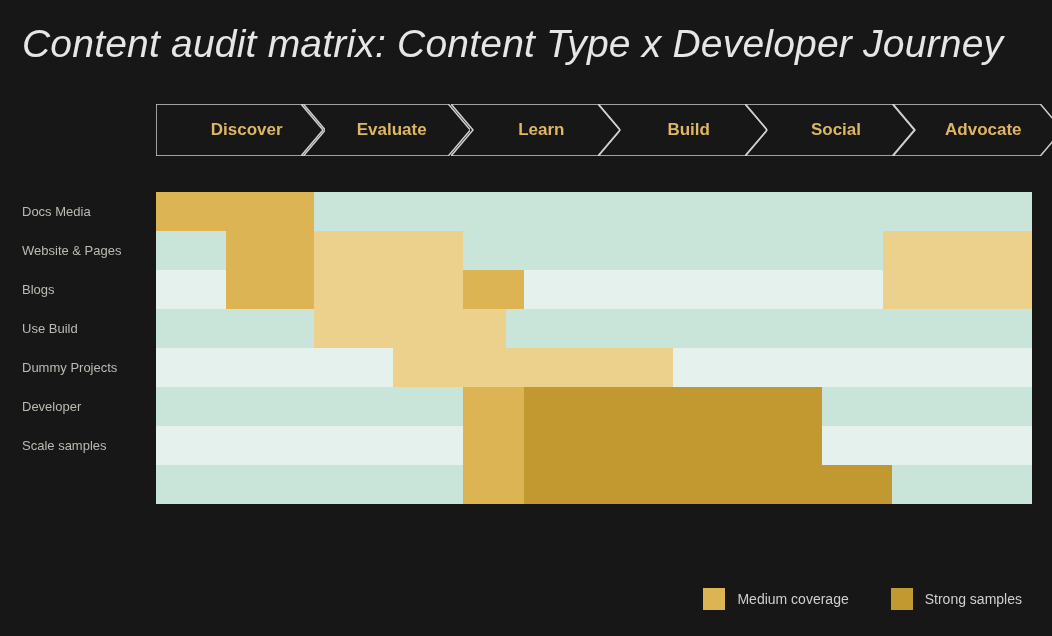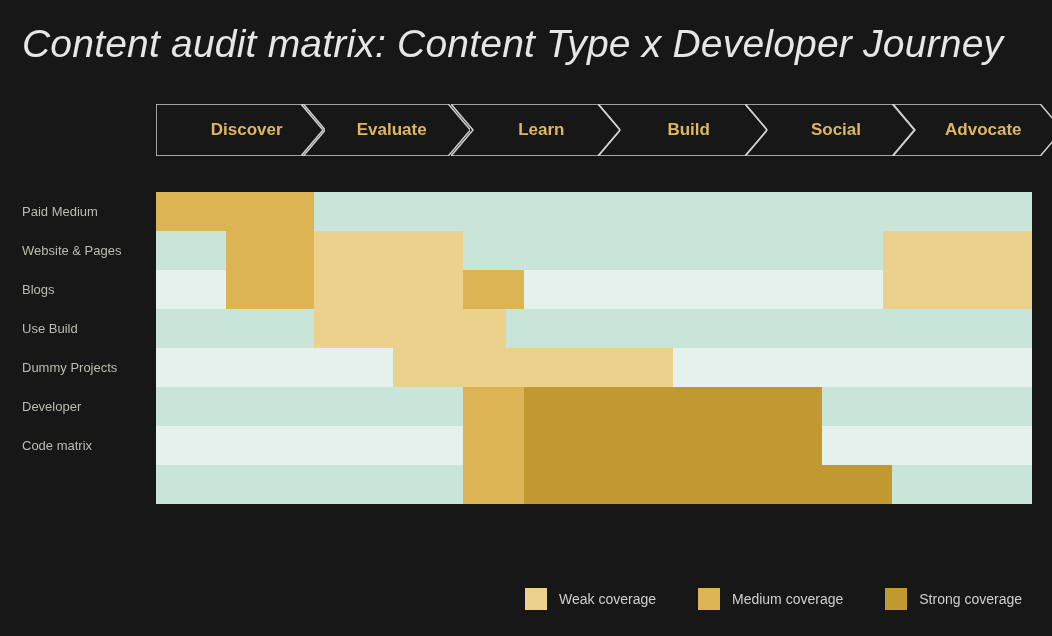--- a/index.html
+++ b/index.html
@@ -105,21 +105,21 @@
     <div class="chev" style="left: 736.667px; width: 169.333px;">
       <svg viewBox="0 0 169.33333333333334 52" width="169.33333333333334" height="52">
          <polygon points="0,0 147.33333333333334,0 169.33333333333334,26 147.33333333333334,52 0,52 22,26" fill="none" stroke="var(--chev-stroke)" stroke-width="1.5"></polygon>
        </svg>
        <span class="lbl">Advocate</span>
     </div>
   </div>
 
 <div class="matrix" id="matrix">
     <div class="row even">
-      <div class="row-label">Paid Medium</div>
+      <div class="row-label">Docs Media</div>
       <div class="track">
         <div class="seg medium" style="left: 0px; width: 157.68px;"></div>
       </div>
     </div>
     <div class="row even">
       <div class="row-label">Website &amp; Pages</div>
       <div class="track">
         <div class="seg medium" style="left: 70.08px; width: 87.6px;"></div>
         <div class="seg weak" style="left: 157.68px; width: 148.92px;"></div>
         <div class="seg weak" style="left: 727.08px; width: 148.92px;"></div>
@@ -147,40 +147,36 @@
       </div>
     </div>
     <div class="row even">
       <div class="row-label">Developer</div>
       <div class="track">
         <div class="seg medium" style="left: 306.6px; width: 61.32px;"></div>
         <div class="seg strong" style="left: 367.92px; width: 297.84px;"></div>
       </div>
     </div>
     <div class="row odd">
-      <div class="row-label">Code matrix</div>
+      <div class="row-label">Scale samples</div>
       <div class="track">
         <div class="seg medium" style="left: 306.6px; width: 61.32px;"></div>
         <div class="seg strong" style="left: 367.92px; width: 297.84px;"></div>
       </div>
     </div>
     <div class="row even">
       <div class="track">
         <div class="seg medium" style="left: 306.6px; width: 61.32px;"></div>
         <div class="seg strong" style="left: 367.92px; width: 367.92px;"></div>
       </div>
     </div>
   </div>
 
 <div class="legend">
   <span class="item">
-    <span class="swatch weak"></span>
-    <span>Weak coverage</span>
-  </span>
-  <span class="item">
     <span class="swatch medium"></span>
     <span>Medium coverage</span>
   </span>
   <span class="item">
     <span class="swatch strong"></span>
-    <span>Strong coverage</span>
+    <span>Strong samples</span>
   </span>
 </div>
 
 </body></html>

